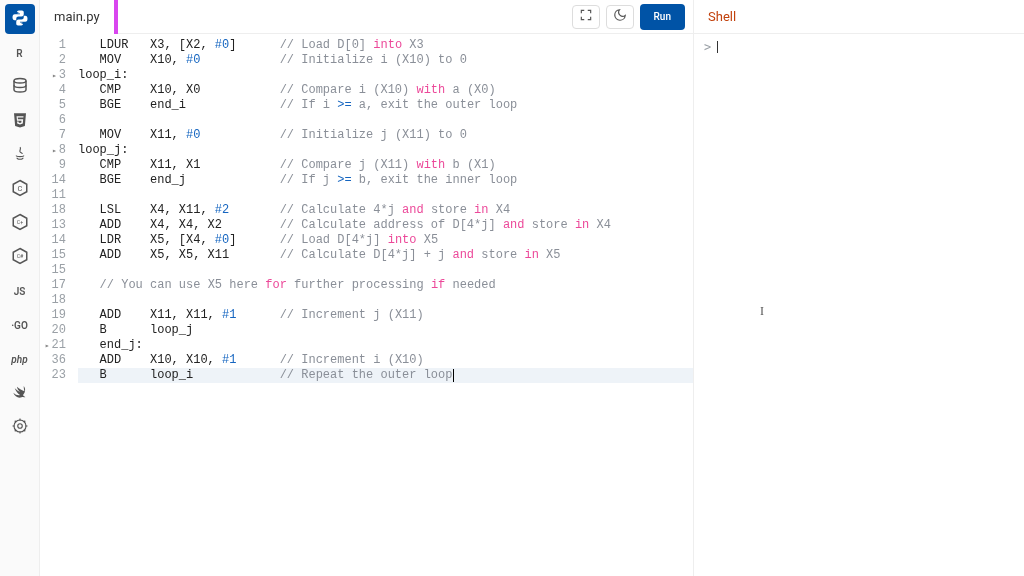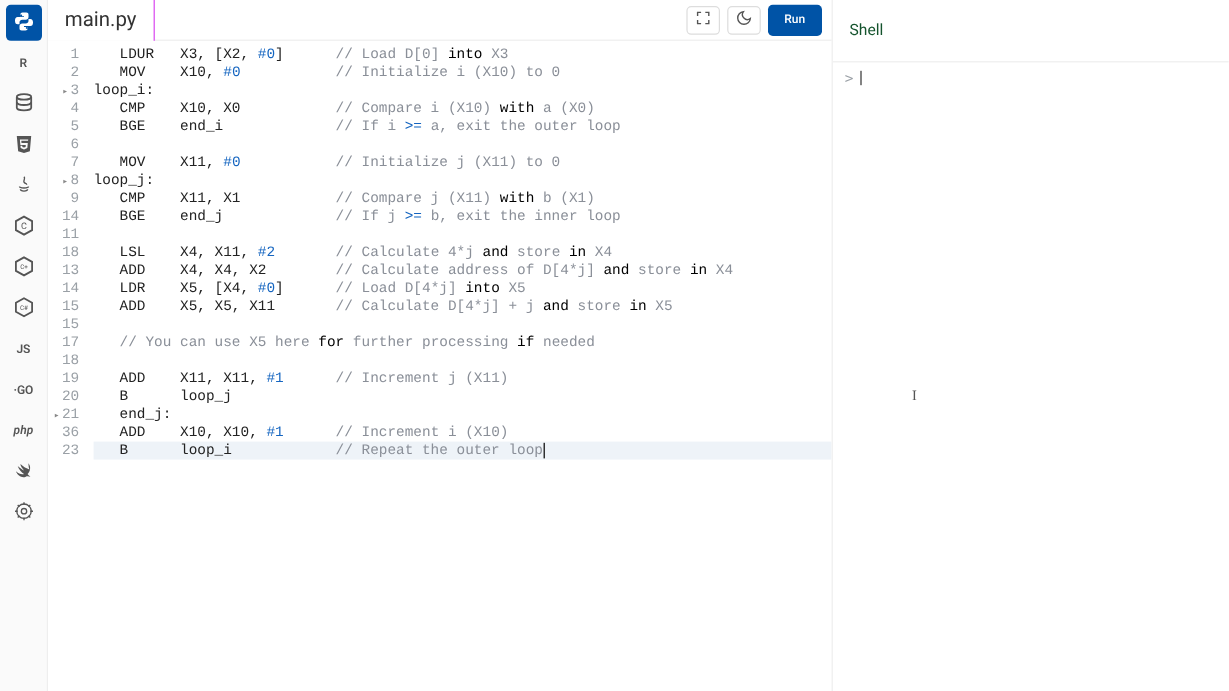--- a/index.html
+++ b/index.html
@@ -5,38 +5,38 @@
   * { box-sizing: border-box; margin: 0; padding: 0; }
   html, body { width: 1024px; height: 576px; font-family: -apple-system, BlinkMacSystemFont, "Segoe UI", Roboto, sans-serif; font-size: 13px; color: #222; overflow: hidden; background: #fff; }
   .app { display: flex; width: 100%; height: 100%; }
   .sidebar { width: 40px; background: #fafafa; border-right: 1px solid #eee; display: flex; flex-direction: column; align-items: center; padding-top: 4px; gap: 4px; }
   .sidebar-item { width: 30px; height: 30px; display: flex; align-items: center; justify-content: center; border-radius: 4px; cursor: pointer; font-size: 11px; color: #555; }
   .sidebar-item.active { background: #0053a6; color: #fff; }
   .sidebar-item svg { width: 18px; height: 18px; }
   .sidebar-item .txt { font-size: 10px; font-weight: 600; }
   .main { flex: 1; display: flex; flex-direction: column; border-right: 1px solid #eee; }
   .tabbar { height: 34px; display: flex; align-items: center; border-bottom: 1px solid #eee; padding: 0 8px 0 0; gap: 6px; }
-  .tab { height: 34px; display: flex; align-items: center; padding: 0 14px; font-size: 17px; color: #333; border-right: 1px solid #d946ef; background: #fff; cursor: pointer; }
+  .tab { height: 34px; display: flex; align-items: center; padding: 0 14px; font-size: 13px; color: #333; border-right: 4px solid #d946ef; background: #fff; cursor: pointer; }
   .tabbar-spacer { flex: 1; }
   .toolbtn { width: 28px; height: 24px; border: 1px solid #ddd; border-radius: 4px; display: flex; align-items: center; justify-content: center; cursor: pointer; background: #fff; color: #555; }
   .run-btn { height: 26px; padding: 0 14px; background: #0053a6; color: #fff; border-radius: 4px; font-size: 10px; font-weight: 500; display: flex; align-items: center; cursor: pointer; }
   .editor { flex: 1; display: flex; font-family: "SFMono-Regular", Consolas, "Liberation Mono", Menlo, monospace; font-size: 12px; line-height: 15px; overflow: hidden; }
   .gutter { width: 32px; background: #fff; color: #9aa0a6; text-align: right; padding: 4px 6px 4px 0; user-select: none; }
   .gutter .ln { height: 15px; }
   .gutter .ln.fold::before { content: "▸"; font-size: 8px; margin-right: 2px; color: #888; }
   .code { flex: 1; padding: 4px 0 4px 6px; white-space: pre; position: relative; }
   .code .row { height: 15px; }
   .code .row.current { background: #eef3f8; }
   .tok-num { color: #1565c0; }
   .tok-cm { color: #8a8f98; }
-  .tok-cmkw { color: #000000; }
+  .tok-cmkw { color: #ec4899; }
   .tok-op { color: #1565c0; }
   .cursor { display:inline-block; width:1px; height:13px; background:#000; vertical-align:text-bottom; margin-left:1px; }
   .shell { width: 330px; display: flex; flex-direction: column; }
-  .shell-head { height: 52px; display: flex; align-items: center; padding: 0 14px; font-size: 13px; color: #14532d; border-bottom: 1px solid #eee; }
+  .shell-head { height: 34px; display: flex; align-items: center; padding: 0 14px; font-size: 13px; color: #c2410c; border-bottom: 1px solid #eee; }
   .shell-body { flex: 1; font-family: "SFMono-Regular", Consolas, monospace; font-size: 12px; padding: 6px 10px; color: #9aa0a6; position: relative; }
   .shell-prompt { display: flex; gap: 6px; align-items: center; }
   .shell-cursor { display: inline-block; width: 1px; height: 12px; background: #333; }
   .ibeam { position: absolute; top: 270px; left: 66px; color: #555; pointer-events: none; font-family: serif; }
 </style>
 </head>
 <body>
 
 <div class="app">
 

